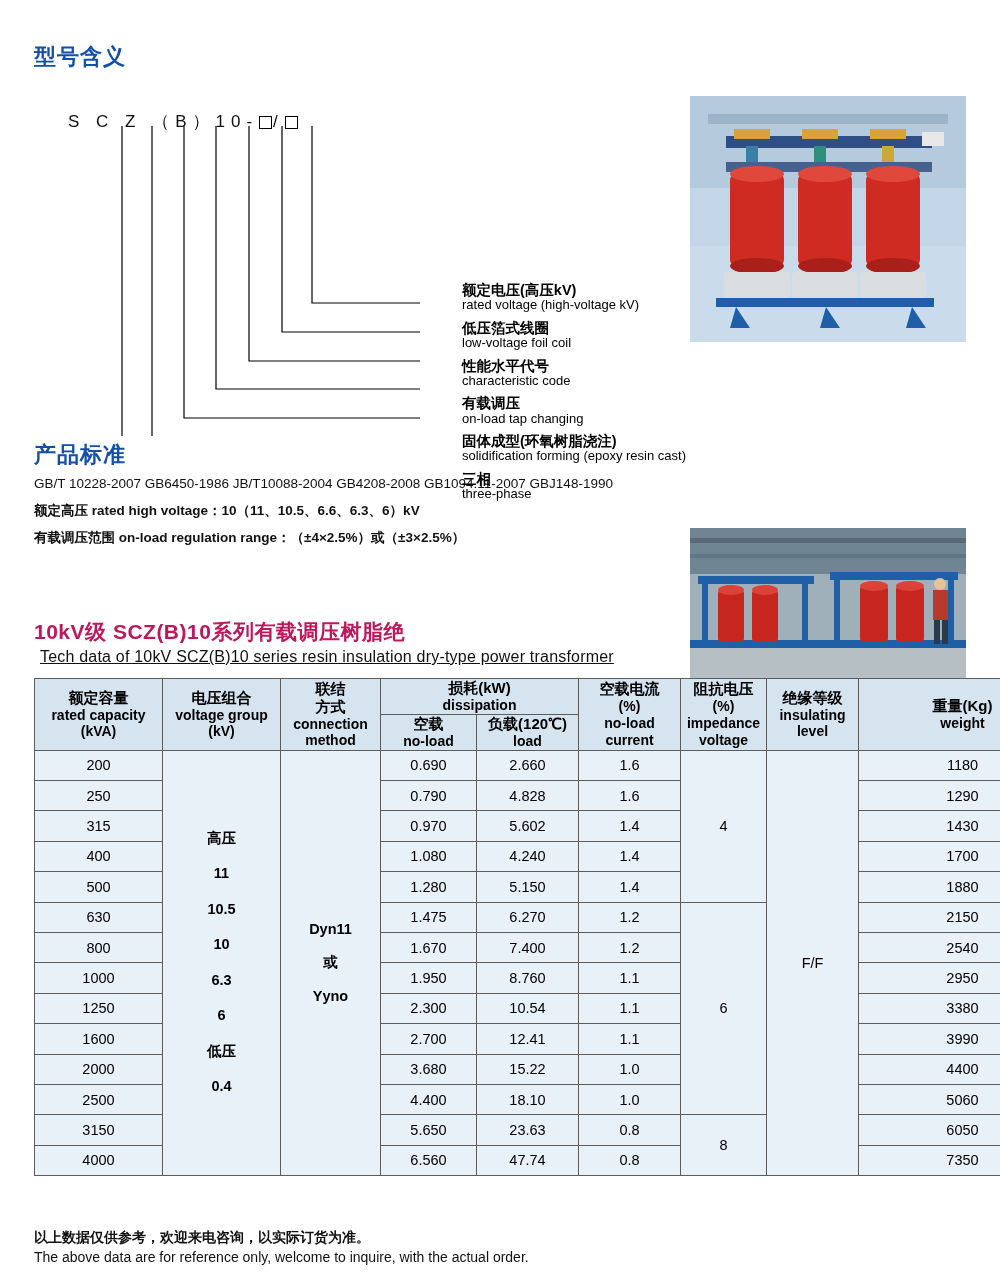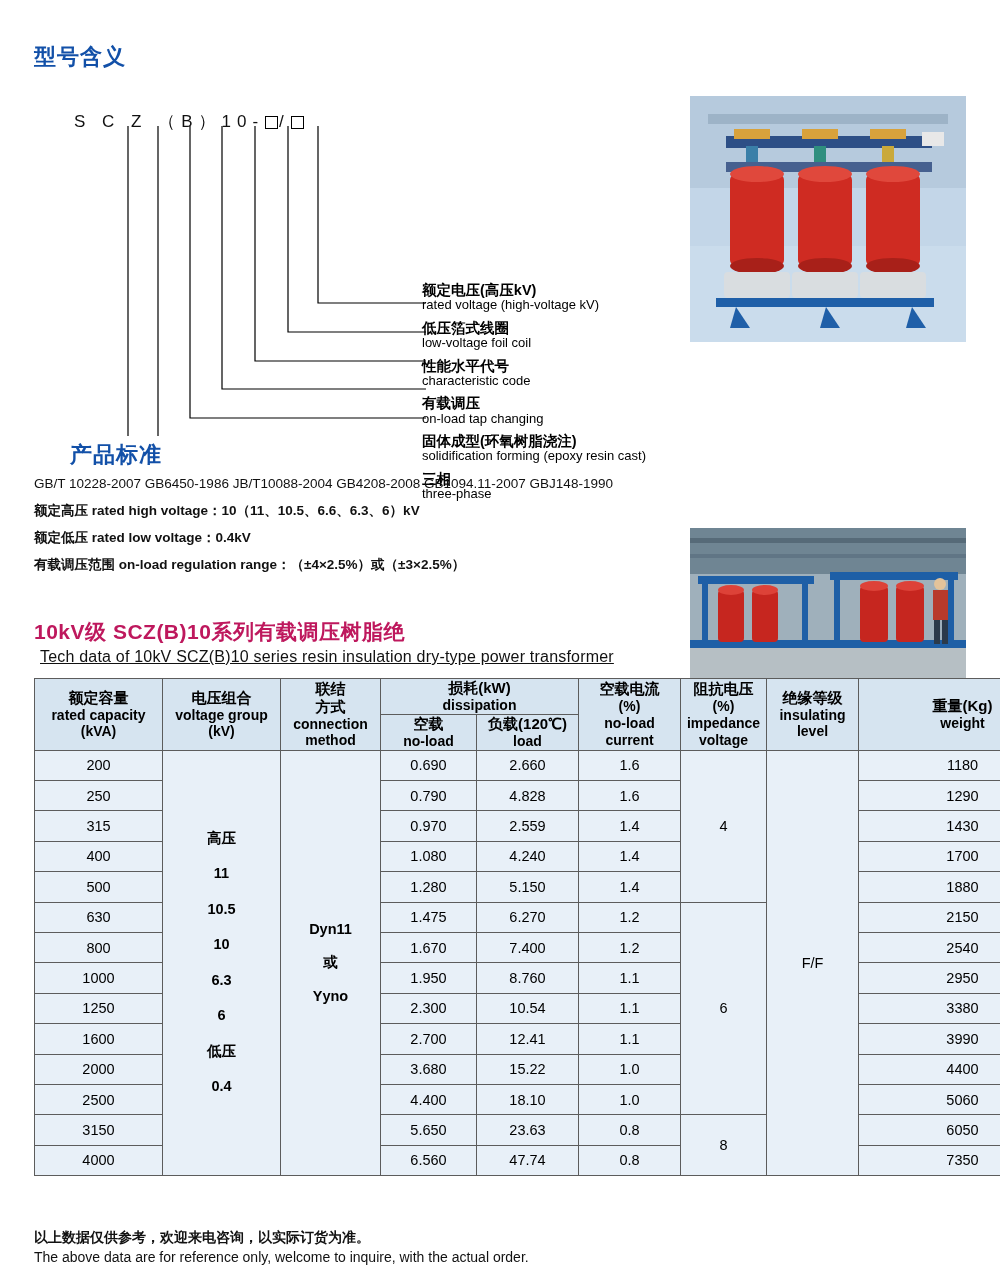--- a/index.html
+++ b/index.html
@@ -19,44 +19,44 @@
   h2.section-title {
     color: #1250a8;
     font-size: 22px;
     font-weight: bold;
     margin: 0;
     letter-spacing: 1px;
   }
 
   
   #sec-model { position: absolute; left: 34px; top: 42px; }
-  #model-diagram { position: absolute; left: 42px; top: 96px; width: 620px; height: 340px; }
+  #model-diagram { position: absolute; left: 36px; top: 96px; width: 620px; height: 340px; }
 
   .code-line { position: absolute; left: 32px; top: 14px; font-size: 17px; letter-spacing: 6px; white-space: nowrap; }
   .code-line .sq {
     display: inline-block; width: 13px; height: 13px; border: 1px solid #000;
     vertical-align: middle; margin: 0 1px;
   }
 
   .leaders { position: absolute; left: 0; top: 0; }
 
   .labels { position: absolute; left: 380px; top: 186px; width: 330px; }
-  .lbl-group { margin-bottom: 7px; line-height: 1.12; }
+  .lbl-group { margin-bottom: 7px; line-height: 1.12; margin-left: 46px; }
   .lbl-cn { font-size: 14.5px; font-weight: bold; color: #000; }
   .lbl-en { font-size: 13px; color: #000; }
 
   
   #photo-transformers {
     position: absolute; left: 690px; top: 96px; width: 276px; height: 246px;
     background: linear-gradient(#cfe0ef, #b9cee2);
     overflow: hidden;
   }
 
   
-  #sec-standard { position: absolute; left: 34px; top: 440px; margin-left: 36px; }
+  #sec-standard { position: absolute; left: 34px; top: 440px; }
   #standard-body { position: absolute; left: 34px; top: 470px; width: 610px; font-size: 13.5px; line-height: 2.0; }
   #standard-body .row { white-space: nowrap; }
   #standard-body .b { font-weight: bold; }
 
   #photo-factory {
     position: absolute; left: 690px; top: 528px; width: 276px; height: 160px;
     background: #8ea7b8; overflow: hidden;
   }
 
   
@@ -190,21 +190,20 @@
       <path d="M222,211 L236,232 L216,232 Z" fill="#1f5fa8"></path>
       <rect x="232" y="36" width="22" height="14" fill="#e8e8e8"></rect>
     </svg>
   </div>
 
   <h2 class="section-title" id="sec-standard">产品标准</h2>
 
   <div id="standard-body">
     <div class="row">GB/T 10228-2007  GB6450-1986   JB/T10088-2004   GB4208-2008  GB1094.11-2007  GBJ148-1990</div>
     <div class="row b">额定高压 rated high voltage：10（11、10.5、6.6、6.3、6）kV</div>
-    <div class="row b">额定低压 rated low voltage：0.4kV</div>
     <div class="row b">有载调压范围 on-load regulation range：（±4×2.5%）或（±3×2.5%）</div>
   </div>
 
   <div id="photo-factory">
     <svg width="276" height="160" viewBox="0 0 276 160">
       <rect x="0" y="0" width="276" height="160" fill="#9fb0bb"></rect>
       <rect x="0" y="0" width="276" height="46" fill="#6f8593"></rect>
       <rect x="0" y="118" width="276" height="42" fill="#b6bfc4"></rect>
 
       <rect x="0" y="10" width="276" height="5" fill="#566a78"></rect>
@@ -339,21 +338,21 @@
       <tr>
         <td>250</td>
         <td>0.790</td>
         <td>4.828</td>
         <td>1.6</td>
         <td>1290</td>
       </tr>
       <tr>
         <td>315</td>
         <td>0.970</td>
-        <td>2.559</td>
+        <td>5.602</td>
         <td>1.4</td>
         <td>1430</td>
       </tr>
       <tr>
         <td>400</td>
         <td>1.080</td>
         <td>4.240</td>
         <td>1.4</td>
         <td>1700</td>
       </tr>

